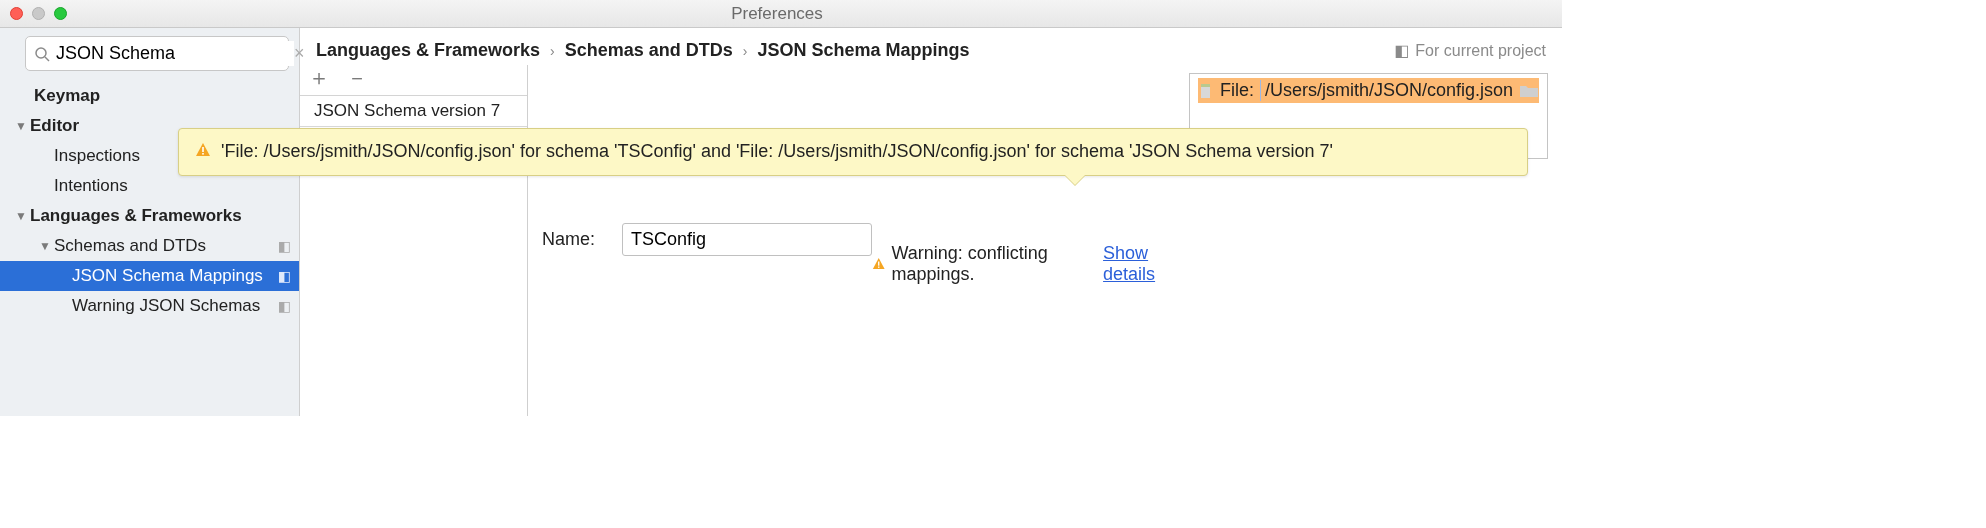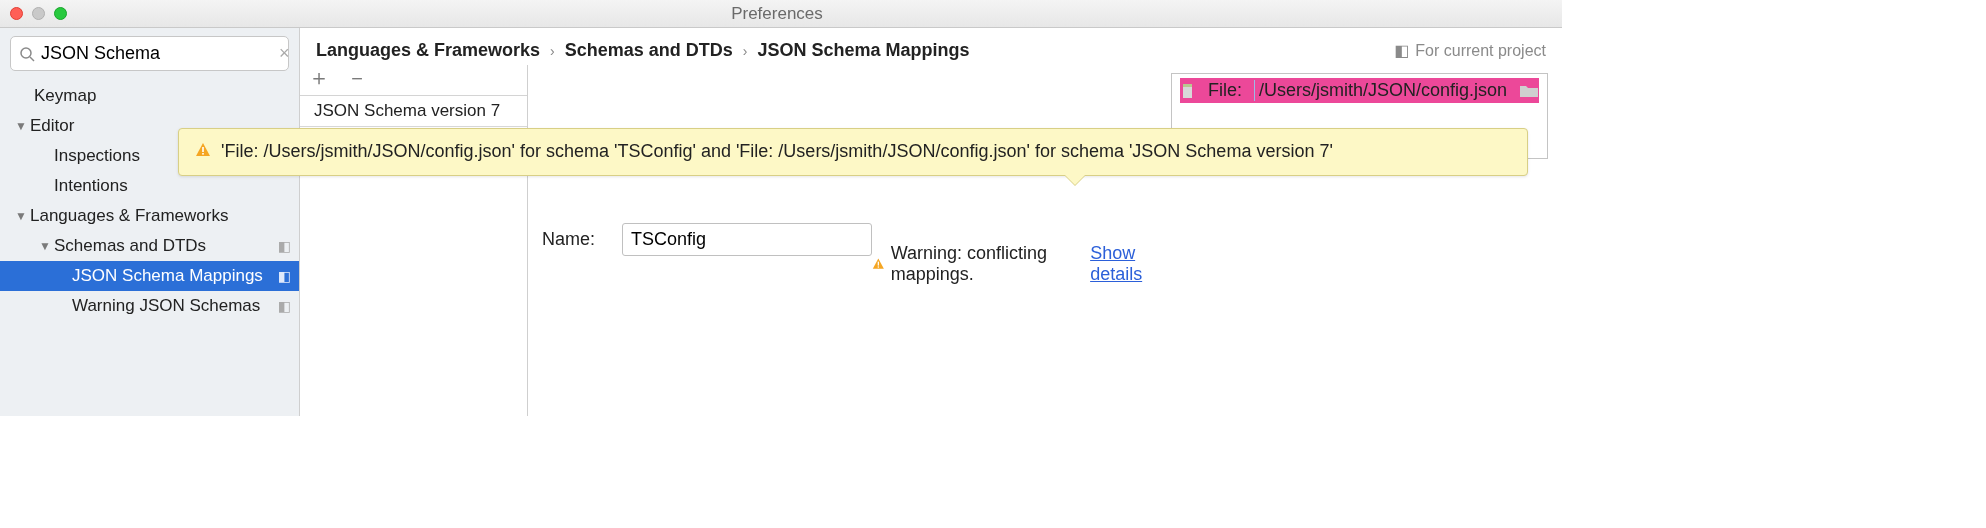--- a/index.html
+++ b/index.html
@@ -31,41 +31,41 @@
       color: #6a6a6a; font-size: 17px;
       pointer-events: none;
     }
     .content { display: flex; height: calc(100% - 28px); }
     .sidebar {
       width: 300px;
       background: #edf0f3;
       border-right: 1px solid #cfcfcf;
       padding-top: 8px;
     }
-    .search-wrap { padding: 0 10px 10px 10px; }
+    .search-wrap { padding: 0 10px 10px 25px; }
     .search {
       display: flex; align-items: center;
       background: #fff; border: 1px solid #c7c7c7; border-radius: 5px;
       padding: 4px 8px;
     }
     .search svg { flex: 0 0 auto; }
     .search input {
       flex: 1; border: none; outline: none;
       font-size: 18px; padding: 2px 6px;
     }
     .search .clear { color: #aaa; font-size: 18px; cursor: pointer; }
     .tree { font-size: 17px; }
     .tree-row {
       display: flex; align-items: center;
       height: 30px;
       padding-right: 8px;
       cursor: default;
       white-space: nowrap;
     }
-    .tree-row.bold { font-weight: 400; }
+    .tree-row.bold { font-weight: 700; }
     .tree-row .arrow { width: 18px; text-align: center; color: #7a7a7a; font-size: 12px;}
     .tree-row .label { flex: 1; }
     .tree-row .scope-icon { color: #aaa; font-size: 14px; }
     .tree-row.sel { background: #2b6fd7; color: #fff; }
     .tree-row.sel .scope-icon { color: #dfe9fb; }
 
     .pad1 { padding-left: 34px; }
     .pad2 { padding-left: 54px; }
     .pad3 { padding-left: 72px; }
 
@@ -112,22 +112,22 @@
       font-size: 18px; margin-top: 44px;
     }
     .link { color: #2b5fd9; text-decoration: underline; cursor: pointer; }
     .filebox {
       margin-top: 6px;
       border: 1px solid #c4c4c4;
       height: 86px;
       padding: 4px 8px;
     }
     .file-line {
-      display: flex; align-items: center; gap: 12px;
-      background: #ec4899;
+      display: flex; align-items: center; gap: 6px;
+      background: #fdba74;
       font-size: 18px;
       padding: 2px 0;
       text-align: right;
     }
     .file-line .path {
       flex: 1;
       border-left: 1px solid #9db9e6;
       padding-left: 4px;
     }
     .folder-icon { color: #b8b8b8; }

